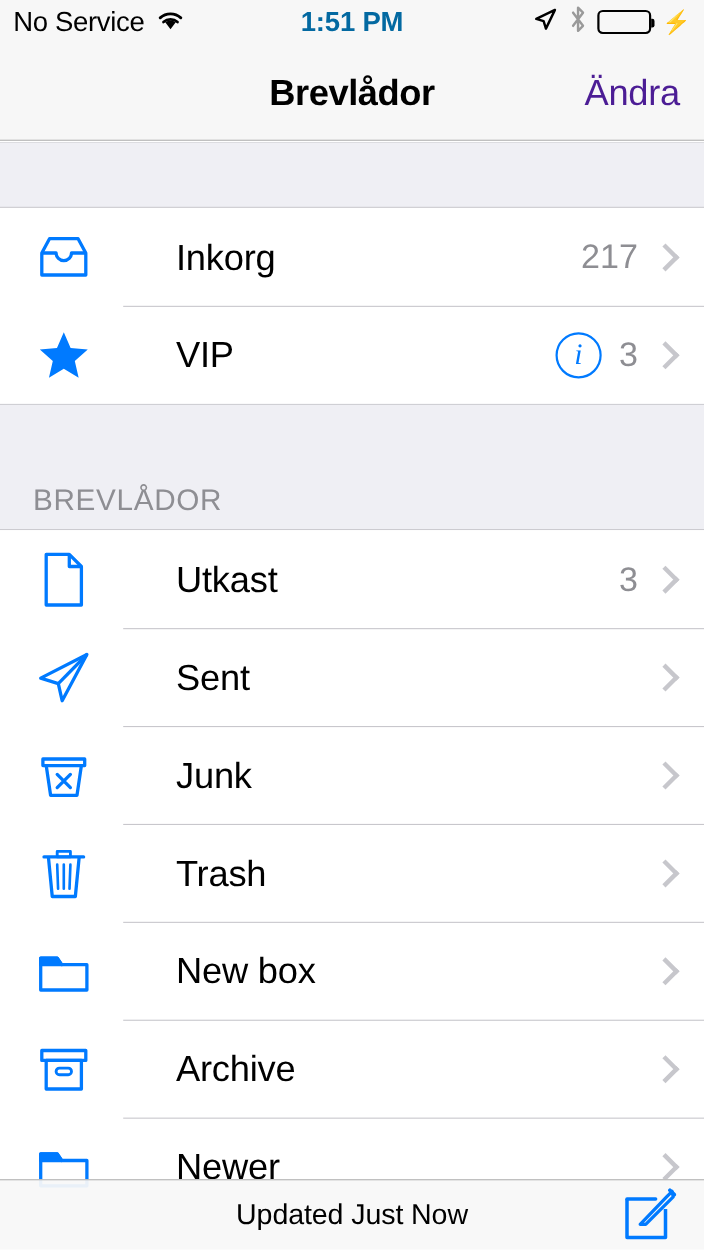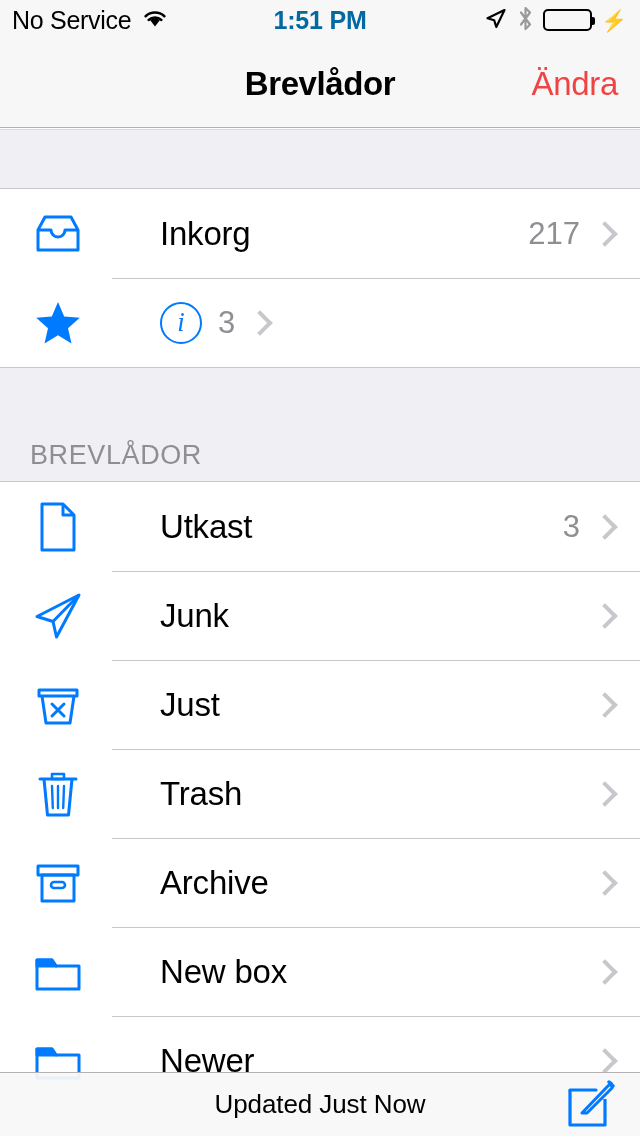--- a/index.html
+++ b/index.html
@@ -100,21 +100,21 @@
     font-weight: bold;
     color: #000;
     letter-spacing: -0.4px;
   }
   .nav-right {
     position: absolute;
     right: 22px;
     top: 50%;
     transform: translateY(-50%);
     font-size: 33px;
-    color: #ef4444;
+    color: #4c1d95;
     letter-spacing: -0.3px;
   }
 
   
   .scroll-area {
     position: absolute;
     top: 129px;
     left: 0;
     right: 0;
     bottom: 0;
@@ -299,20 +299,21 @@
       <span class="chevron"></span>
     </span>
   </div>
 
   <div class="cell">
     <span class="cell-icon">
       <svg width="48" height="46" viewBox="0 0 48 46">
         <path d="M24 2 L30.2 16.4 L45.8 17.8 L34 28.2 L37.5 43.4 L24 35.2 L10.5 43.4 L14 28.2 L2.2 17.8 L17.8 16.4 Z" fill="#007aff"></path>
       </svg>
     </span>
+    <span class="cell-label">VIP</span>
     <span class="cell-right">
       <span class="info-btn">i</span>
       <span class="cell-count">3</span>
       <span class="chevron"></span>
     </span>
   </div>
 
   <div class="section-header titled">
     <span class="section-header-text">BREVLÅDOR</span>
   </div>
@@ -331,36 +332,36 @@
     </span>
   </div>
 
   <div class="cell">
     <span class="cell-icon">
       <svg width="52" height="50" viewBox="0 0 52 50">
         <path d="M47 4 L5 25.5 L21 30.5 L24.5 46 Z" fill="none" stroke="#007aff" stroke-width="3" stroke-linejoin="round"></path>
         <path d="M47 4 L21 30.5" fill="none" stroke="#007aff" stroke-width="3" stroke-linejoin="round"></path>
       </svg>
     </span>
-    <span class="cell-label">Junk</span>
+    <span class="cell-label">Sent</span>
     <span class="cell-right">
       <span class="cell-count"></span>
       <span class="chevron"></span>
     </span>
   </div>
 
   <div class="cell">
     <span class="cell-icon">
       <svg width="50" height="48" viewBox="0 0 50 48">
         <path d="M6 9 L44 9 L44 15 L6 15 Z" fill="none" stroke="#007aff" stroke-width="3" stroke-linejoin="round"></path>
         <path d="M9 15 L13 42 L37 42 L41 15" fill="none" stroke="#007aff" stroke-width="3" stroke-linejoin="round"></path>
         <path d="M19 23 L31 35 M31 23 L19 35" stroke="#007aff" stroke-width="3" stroke-linecap="round"></path>
       </svg>
     </span>
-    <span class="cell-label">Just</span>
+    <span class="cell-label">Junk</span>
     <span class="cell-right">
       <span class="cell-count"></span>
       <span class="chevron"></span>
     </span>
   </div>
 
   <div class="cell">
     <span class="cell-icon">
       <svg width="46" height="52" viewBox="0 0 46 52">
         <path d="M17 6 L29 6 L29 11 L17 11 Z" fill="none" stroke="#007aff" stroke-width="2.6" stroke-linejoin="round"></path>
@@ -371,41 +372,41 @@
     </span>
     <span class="cell-label">Trash</span>
     <span class="cell-right">
       <span class="cell-count"></span>
       <span class="chevron"></span>
     </span>
   </div>
 
   <div class="cell">
     <span class="cell-icon">
+      <svg width="52" height="44" viewBox="0 0 52 44">
+        <path d="M5 10 L20 10 L24 16 L47 16 L47 39 L5 39 Z" fill="none" stroke="#007aff" stroke-width="3" stroke-linejoin="round"></path>
+        <path d="M5 10 L20 10 L24 16 L5 16 Z" fill="#007aff" stroke="#007aff" stroke-width="3" stroke-linejoin="round"></path>
+      </svg>
+    </span>
+    <span class="cell-label">New box</span>
+    <span class="cell-right">
+      <span class="cell-count"></span>
+      <span class="chevron"></span>
+    </span>
+  </div>
+
+  <div class="cell">
+    <span class="cell-icon">
       <svg width="50" height="46" viewBox="0 0 50 46">
         <rect x="5" y="6" width="40" height="9" fill="none" stroke="#007aff" stroke-width="3" stroke-linejoin="round"></rect>
         <rect x="9" y="15" width="32" height="26" fill="none" stroke="#007aff" stroke-width="3" stroke-linejoin="round"></rect>
         <rect x="18" y="22" width="14" height="6" rx="3" fill="none" stroke="#007aff" stroke-width="2.6"></rect>
       </svg>
     </span>
     <span class="cell-label">Archive</span>
-    <span class="cell-right">
-      <span class="cell-count"></span>
-      <span class="chevron"></span>
-    </span>
-  </div>
-
-  <div class="cell">
-    <span class="cell-icon">
-      <svg width="52" height="44" viewBox="0 0 52 44">
-        <path d="M5 10 L20 10 L24 16 L47 16 L47 39 L5 39 Z" fill="none" stroke="#007aff" stroke-width="3" stroke-linejoin="round"></path>
-        <path d="M5 10 L20 10 L24 16 L5 16 Z" fill="#007aff" stroke="#007aff" stroke-width="3" stroke-linejoin="round"></path>
-      </svg>
-    </span>
-    <span class="cell-label">New box</span>
     <span class="cell-right">
       <span class="cell-count"></span>
       <span class="chevron"></span>
     </span>
   </div>
 
   <div class="cell">
     <span class="cell-icon">
       <svg width="52" height="44" viewBox="0 0 52 44">
         <path d="M5 10 L20 10 L24 16 L47 16 L47 39 L5 39 Z" fill="none" stroke="#007aff" stroke-width="3" stroke-linejoin="round"></path>

